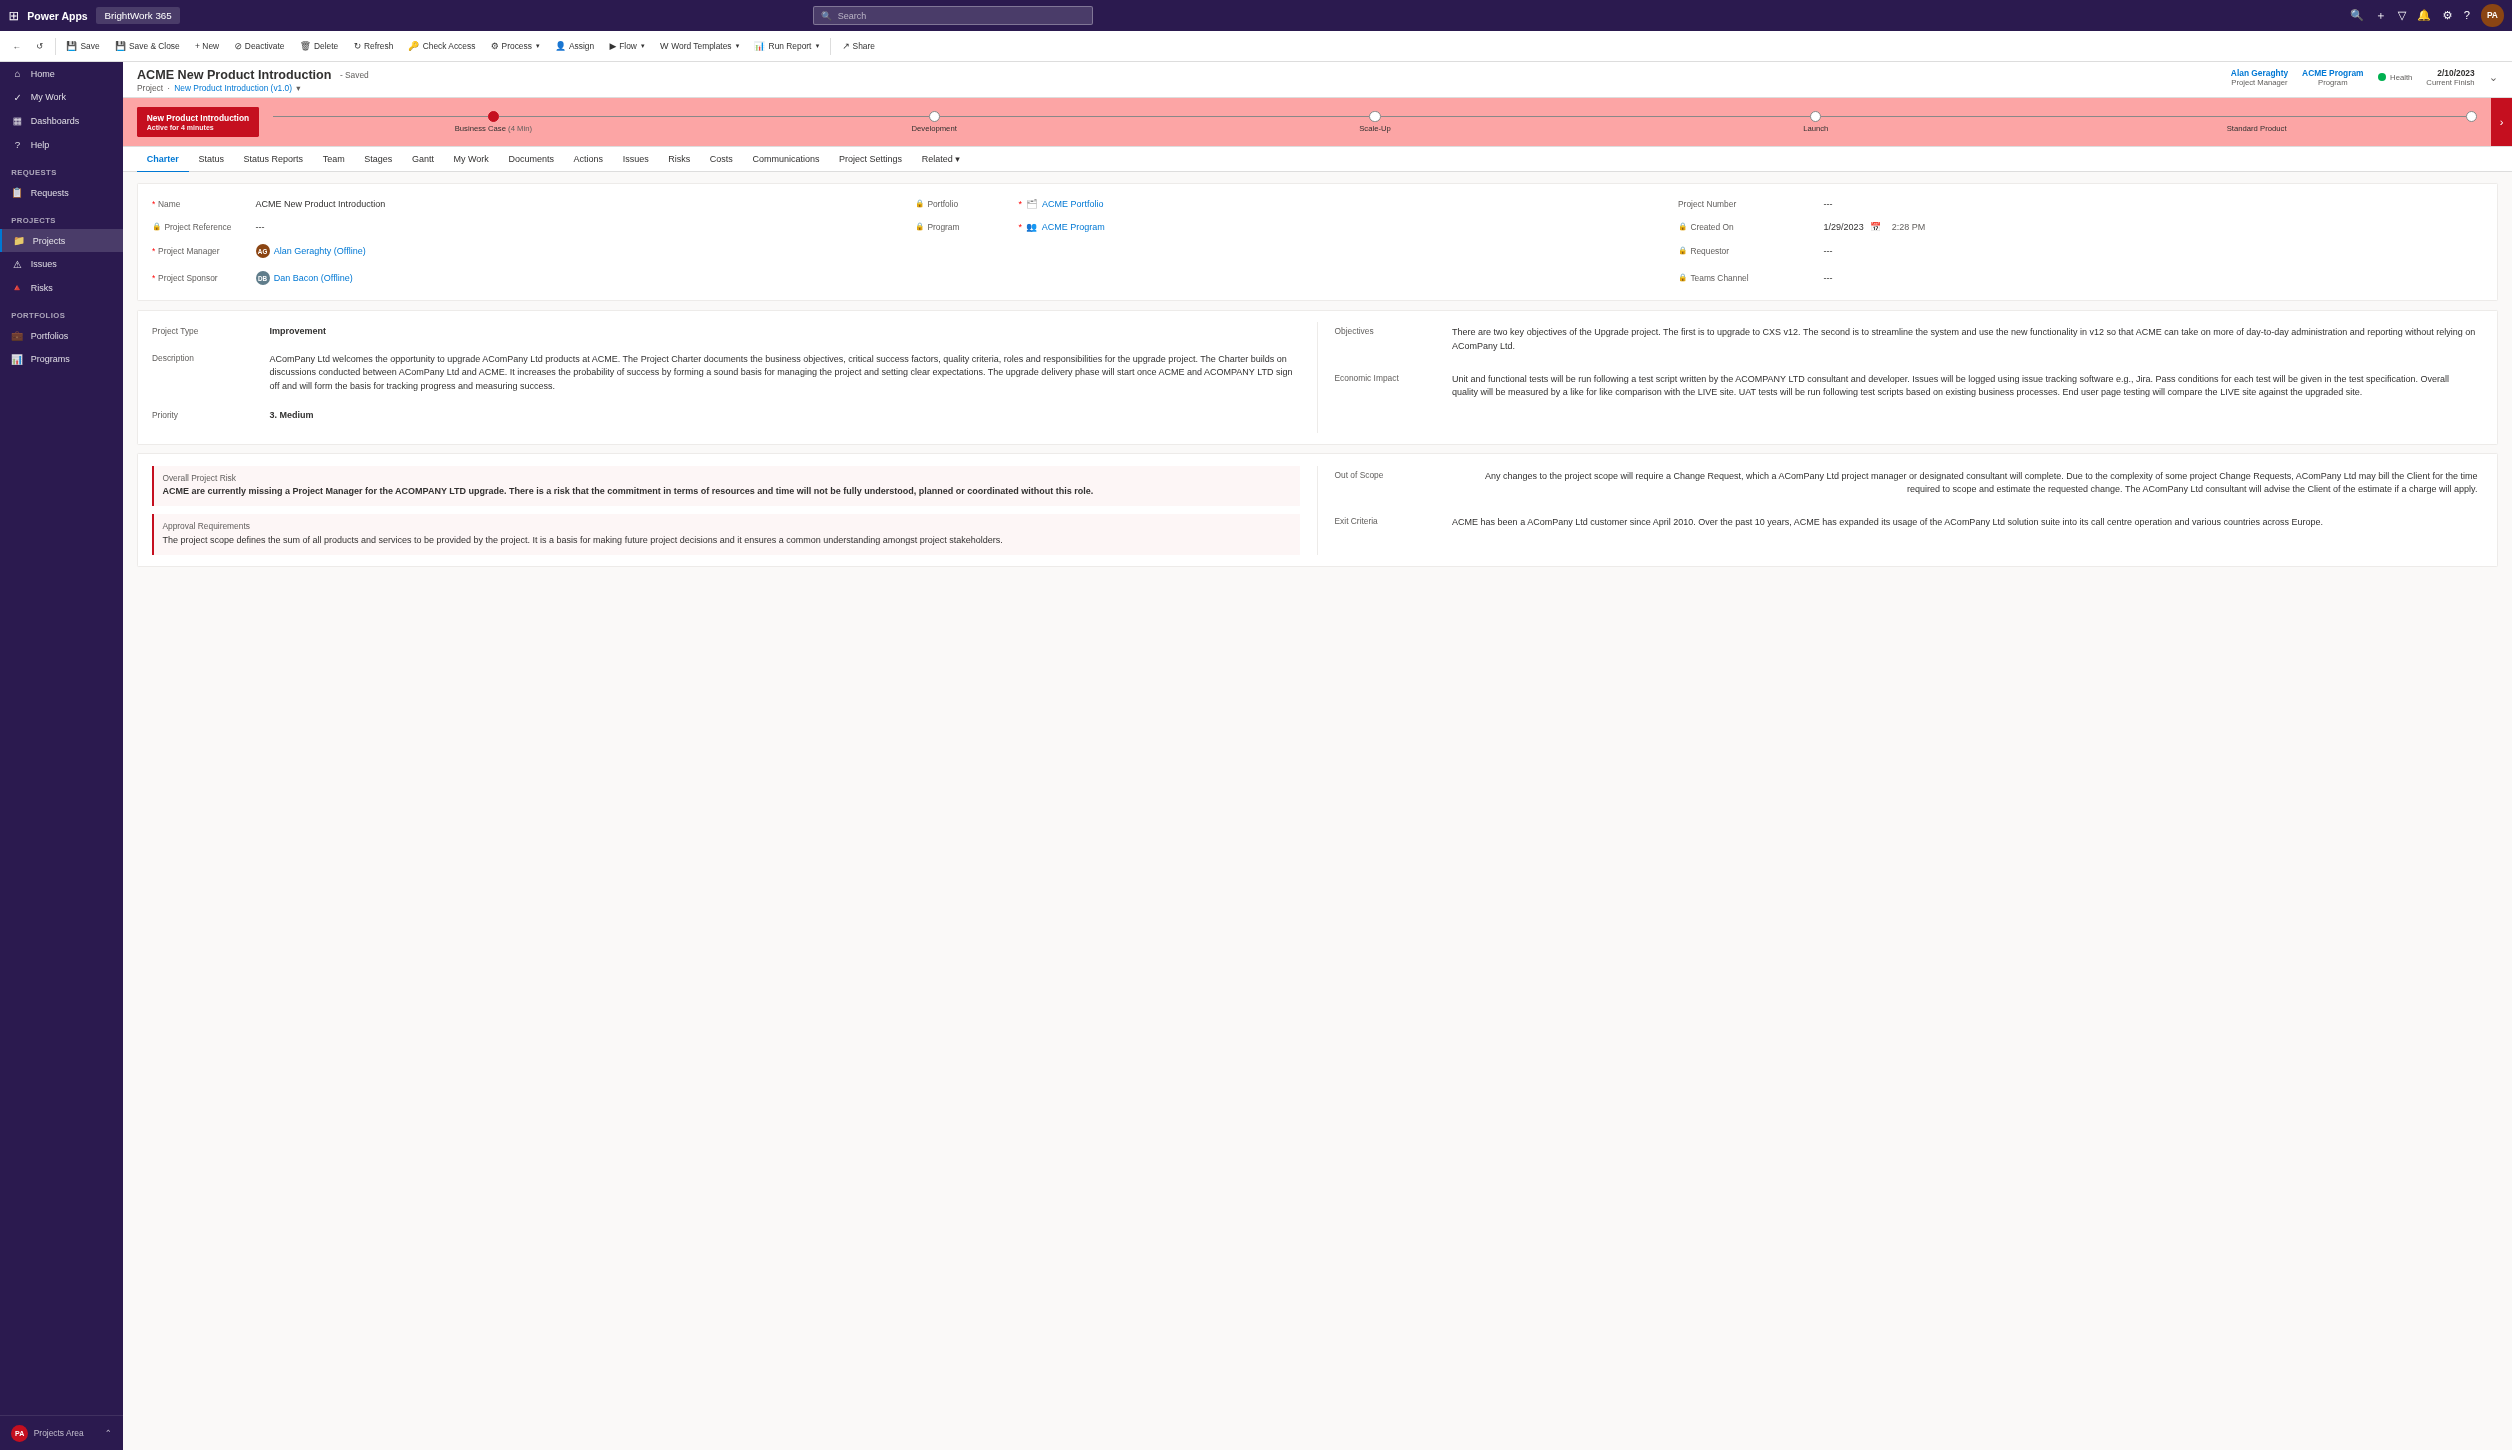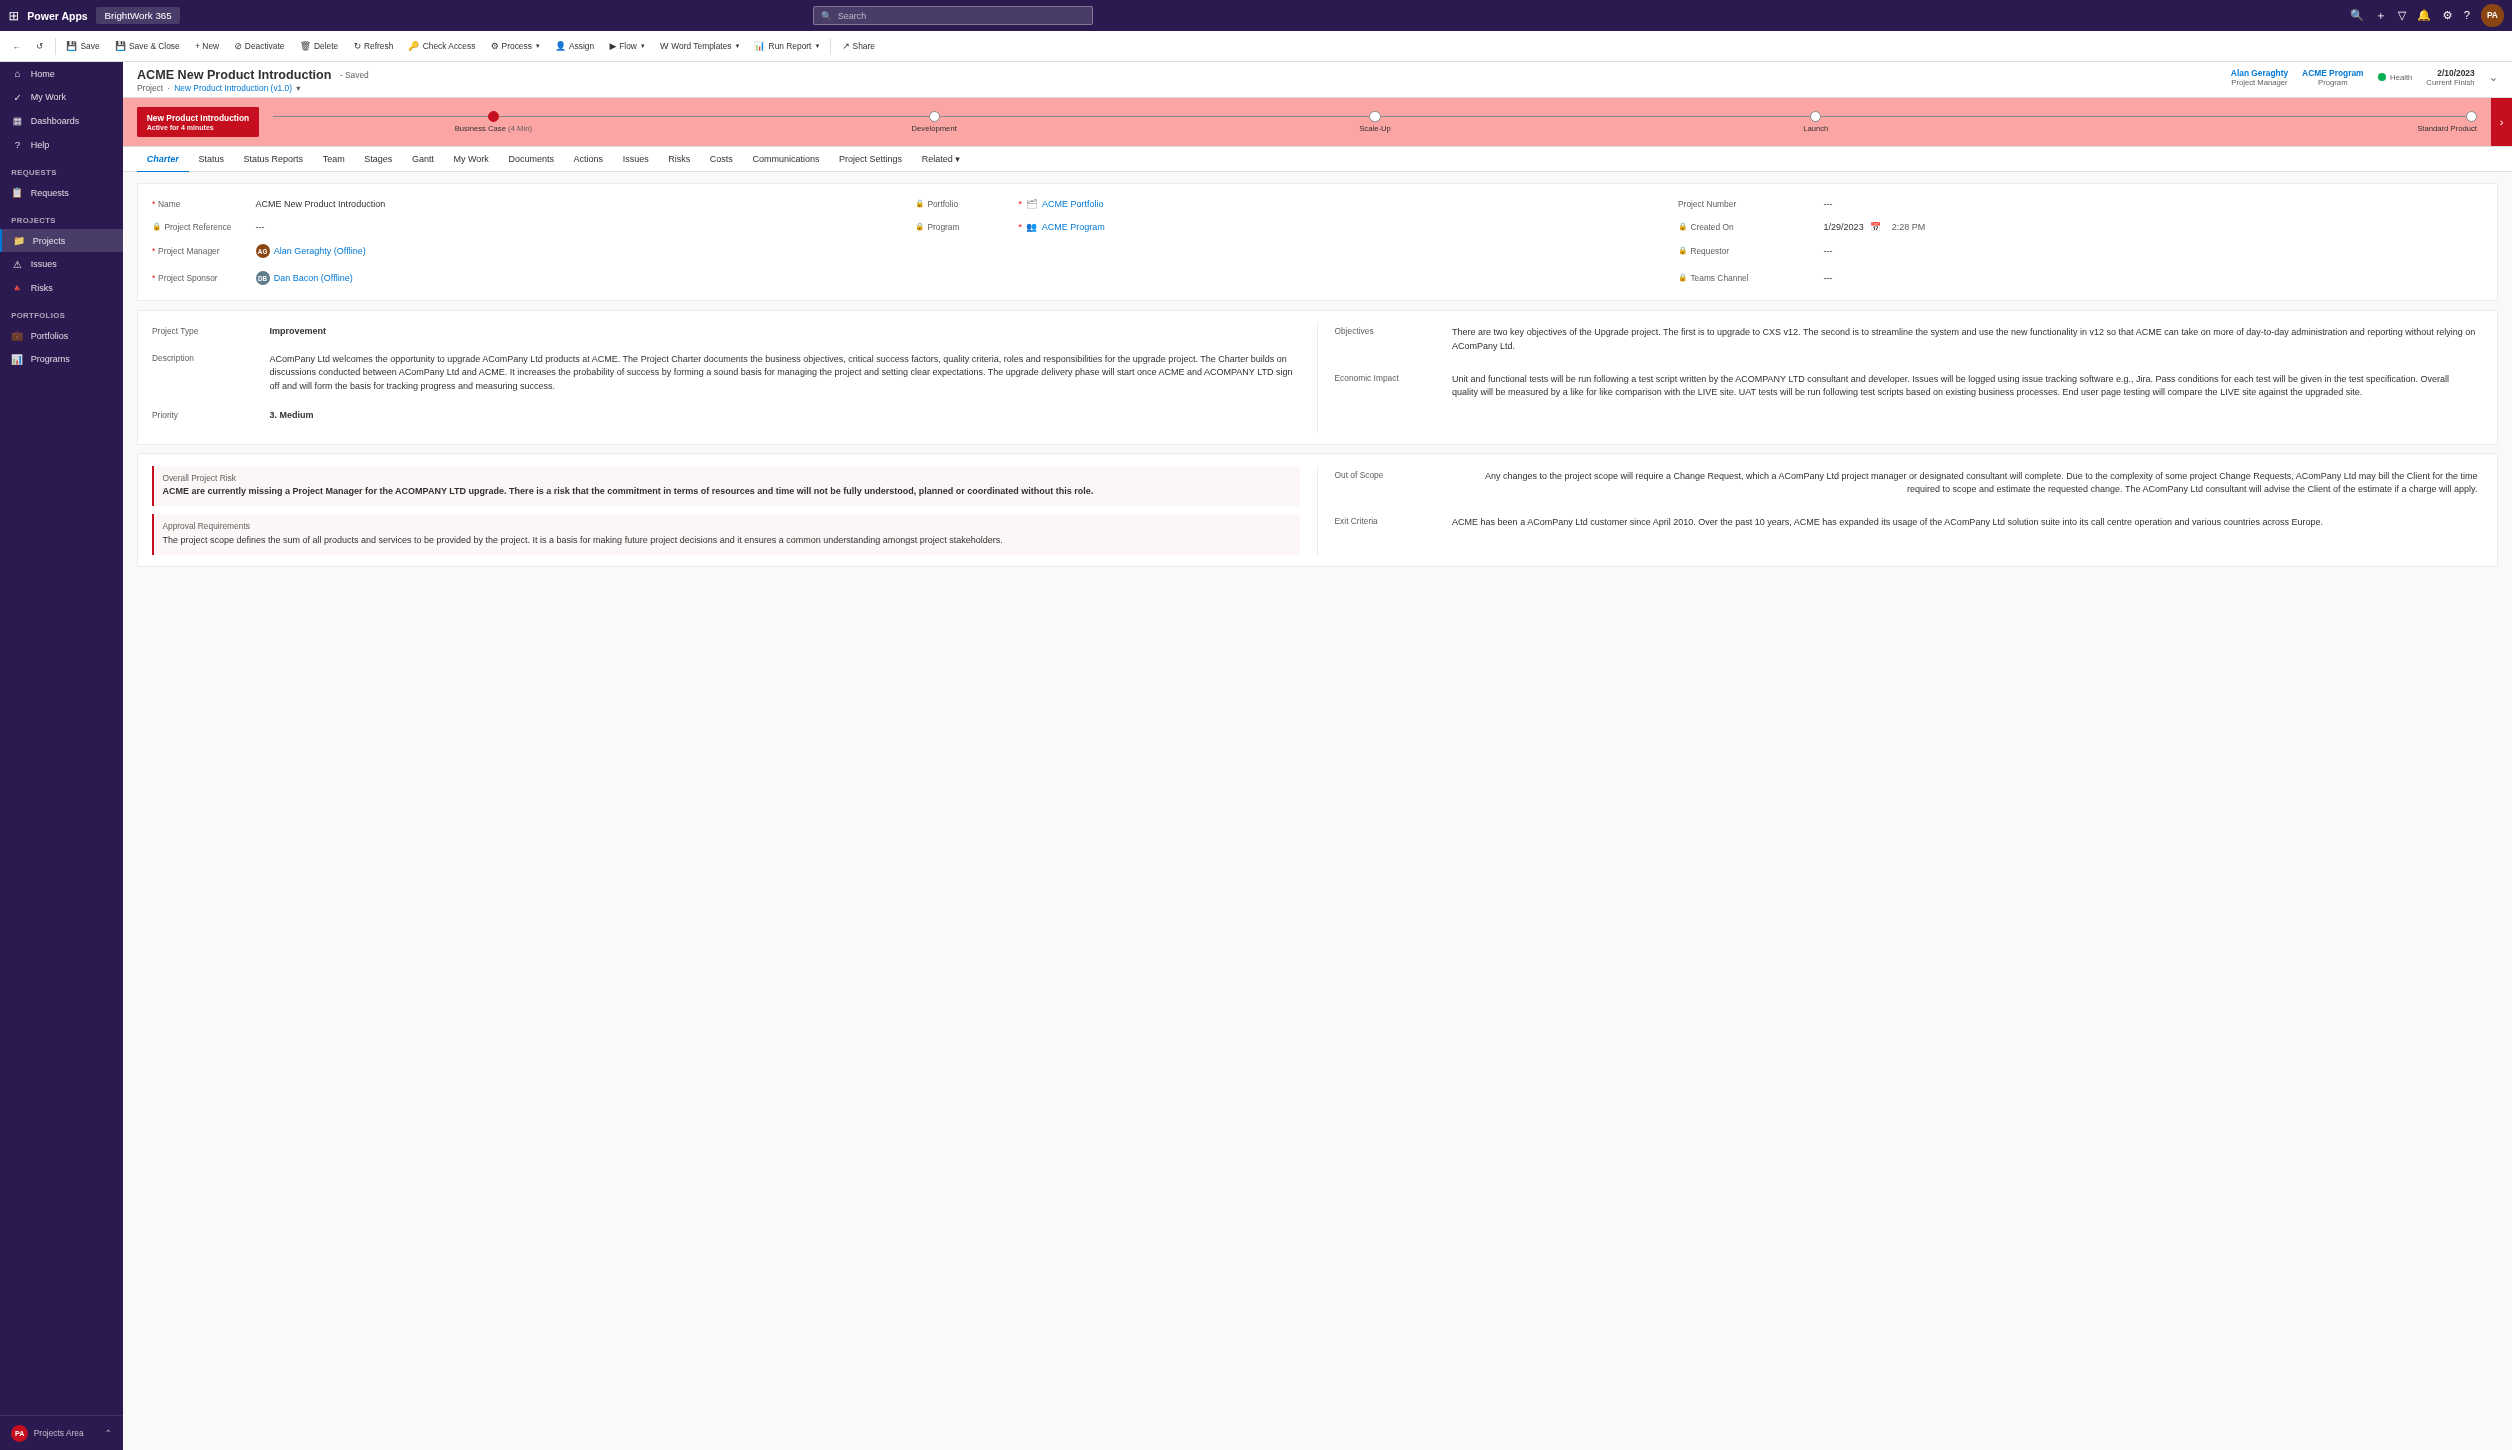--- a/index.html
+++ b/index.html
@@ -53,21 +53,21 @@
     .meta-date-val { font-size: 8.4px; font-weight: 600; color: #323130; }
     .meta-date-label { font-size: 7.7px; color: #605e5c; }
     .chevron-down { font-size: 11.2px; color: #605e5c; cursor: pointer; }
 
     
     .stage-bar { background: #fca5a5; border-bottom: 0.7px solid #ddd; padding: 0 14px; display: flex; align-items: center; position: relative; height: 49px; }
 
     
     .tab-bar { background: white; border-bottom: 1.4px solid #ddd; display: flex; align-items: center; padding: 0 14px; gap: 0; flex-shrink: 0; }
     .tab-item { padding: 7px 9.8px; font-size: 9px; cursor: pointer; color: #323130; border-bottom: 1.4px solid transparent; margin-bottom: -1.4px; white-space: nowrap; }
-    .tab-item.active { color: #0078d4; border-bottom-color: #0078d4; font-weight: 600; font-style: italic; }
+    .tab-item.active { color: #0078d4; border-bottom-color: #0078d4; font-weight: 600; }
 
     
     .record-body { flex: 1; overflow-y: auto; padding: 11.2px 14px; background: #faf9f8; }
 
     
     .form-card { background: white; border: 0.7px solid #edebe9; border-radius: 1.4px; padding: 11.2px 14px; margin-bottom: 8.4px; }
     .field-label { font-size: 8.4px; color: #605e5c; padding: 4.2px 0; display: flex; align-items: flex-start; gap: 2.8px; }
     .field-label .lock-icon { font-size: 7.7px; color: #888; }
     .field-value { font-size: 9px; color: #323130; padding: 4.2px 5.6px; display: flex; align-items: center; gap: 4.2px; }
 
@@ -294,21 +294,21 @@
 
         <div style="display:flex;flex-direction:column;position:relative;flex:1;">
           <div style="display:flex;align-items:center;width:100%;">
             <div style="flex:1;height:1.4px;background:#888;"></div>
             <div style="width:11.2px;height:11.2px;border-radius:50%;border:1.4px solid #888;background:white;flex-shrink:0;"></div>
             <div style="flex:1;height:1.4px;background:#888;"></div>
           </div>
           <div style="font-size:7.7px;color:#323130;text-align:center;margin-top:2.1px;">Launch</div>
         </div>
 
-        <div style="display:flex;flex-direction:column;align-items:flex-end;position:relative;flex:1;">
+        <div style="display:flex;flex-direction:column;align-items:center;position:relative;flex:1;">
           <div style="display:flex;align-items:center;width:100%;">
             <div style="flex:1;height:1.4px;background:#888;"></div>
             <div style="width:11.2px;height:11.2px;border-radius:50%;border:1.4px solid #888;background:white;flex-shrink:0;"></div>
             <div style="flex:0;height:1.4px;background:#888;"></div>
           </div>
           <div style="font-size:7.7px;color:#323130;text-align:center;margin-top:2.1px;">Standard Product</div>
         </div>
       </div>
     </div>
 

